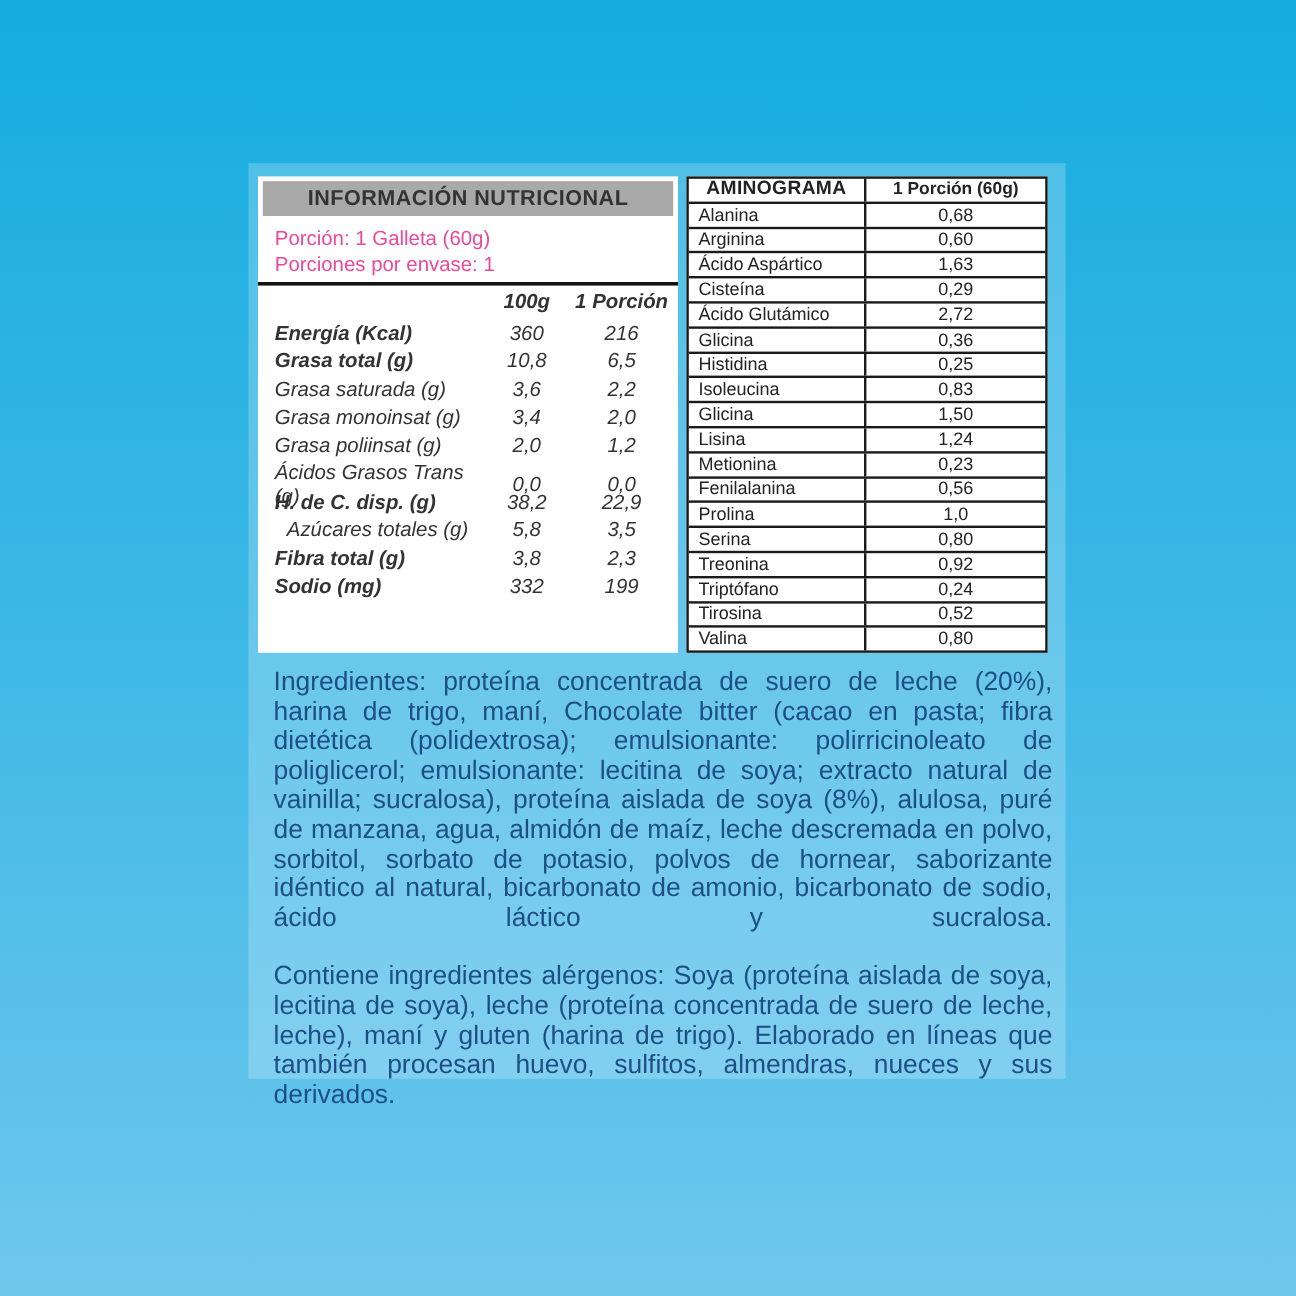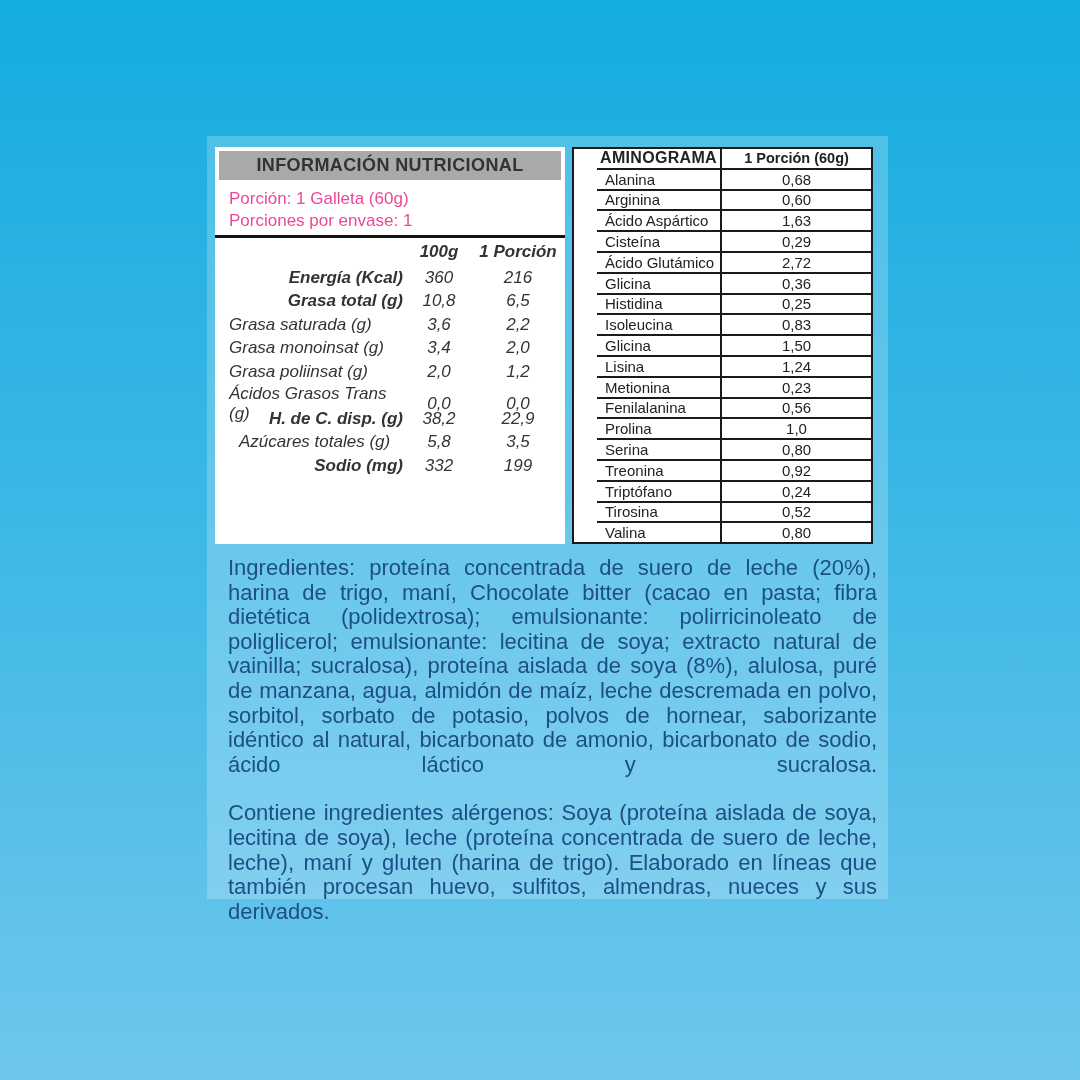--- a/index.html
+++ b/index.html
@@ -52,33 +52,32 @@
     grid-template-columns: 1fr 72px 86px;
     align-items: center;
     padding: 0 4px 0 14px;
     font-size: 17px;
     color: #333333;
     font-style: italic;
   }
   .n-colheads { height: 28px; font-weight: bold; }
   .n-row { height: 23.5px; }
   .n-val { text-align: center; }
-  .n-row.bold .n-lbl { font-weight: bold; text-align: right; }
+  .n-row.bold .n-lbl { font-weight: bold; }
   .n-row.indent .n-lbl { padding-left: 10px; }
 
   
   .amino-card {
     position: absolute;
     left: 365px; top: 11px;
     width: 301px; height: 397px;
     background: #ffffff;
     border: 2px solid #1a1a1a;
     display: flex;
     flex-direction: column;
-    padding-left: 23px;
   }
   .amino-row {
     flex: 1;
     display: grid;
     grid-template-columns: 1fr 149px;
     align-items: stretch;
     font-size: 15px;
     color: #222222;
     border-top: 2px solid #1a1a1a;
   }
@@ -161,20 +160,25 @@
           <div class="n-lbl">H. de C. disp. (g)</div>
           <div class="n-val">38,2</div>
           <div class="n-val">22,9</div>
         </div>
         <div class="n-row indent">
           <div class="n-lbl">Azúcares totales (g)</div>
           <div class="n-val">5,8</div>
           <div class="n-val">3,5</div>
         </div>
         <div class="n-row bold">
+          <div class="n-lbl">Fibra total (g)</div>
+          <div class="n-val">3,8</div>
+          <div class="n-val">2,3</div>
+        </div>
+        <div class="n-row bold">
           <div class="n-lbl">Sodio (mg)</div>
           <div class="n-val">332</div>
           <div class="n-val">199</div>
         </div>
       </div>
   </div>
 
   <div class="amino-card">
     <div class="amino-row amino-header">
       <div class="a-name">AMINOGRAMA</div>

